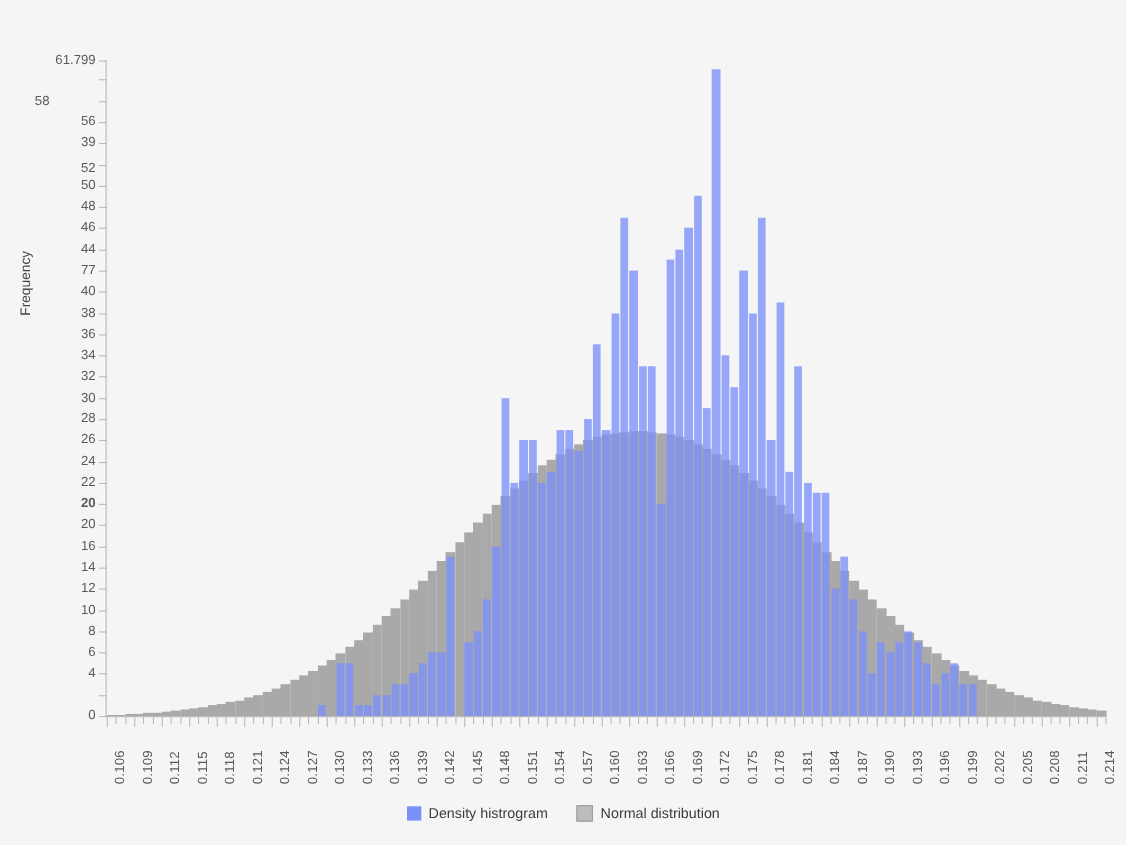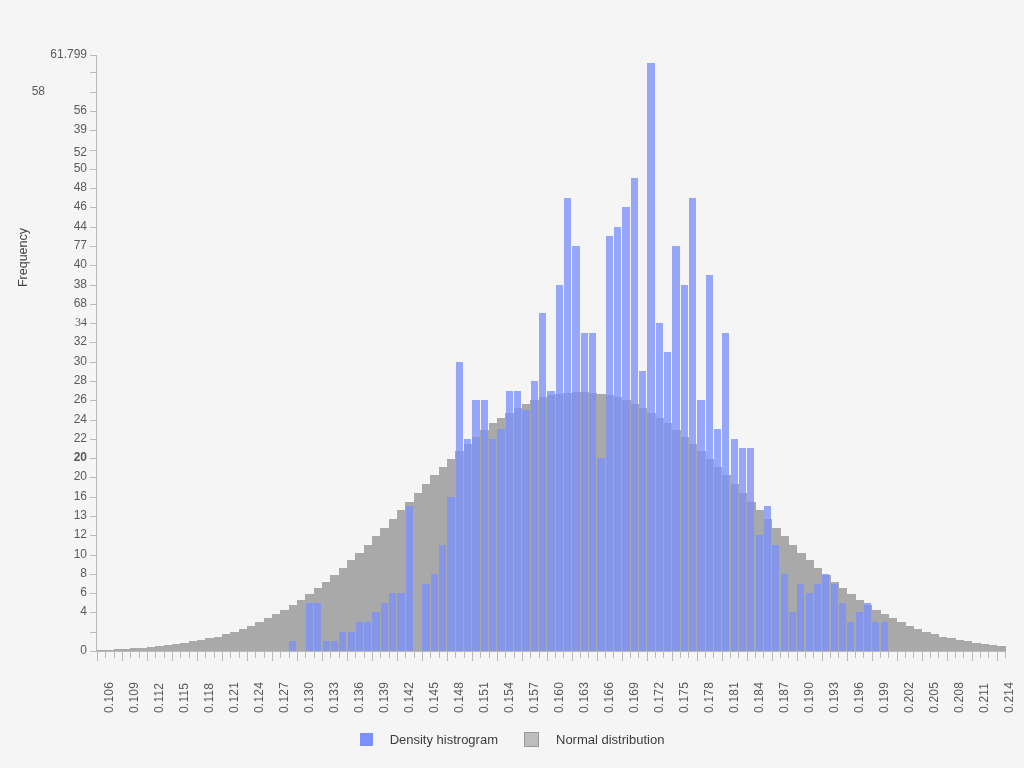--- a/index.html
+++ b/index.html
@@ -57,21 +57,21 @@
   
   .bar{position:absolute;bottom:0;background:#7b90fa;}
   .norm{position:absolute;bottom:0;background:#a9a9a9;}
 
   
   .legend{
     position:absolute;left:0;top:732px;width:1024px;
     display:flex;justify-content:center;align-items:center;gap:26px;
     font-size:13px;color:#3c3c3c;
   }
-  .legend-item{display:flex;align-items:center;gap:17px;}
+  .legend-item{display:flex;align-items:center;gap:7px;}
   .swatch{width:13px;height:13px;display:inline-block;}
   .swatch.blue{background:#7b90fa;}
   .swatch.gray{background:#bdbdbd;border:1px solid #9a9a9a;}
 </style>
 </head>
 <body>
 
 <div id="chart-root">
 
 
@@ -413,32 +413,32 @@
       </div>
   </div>
 
   <div id="ylabel-layer">
       <div class="ytlabel" style="right: 937px; top: 643px;">0</div>
       <div class="ytlabel" style="right: 937px; top: 604.423px;">4</div>
       <div class="ytlabel" style="right: 937px; top: 585.135px;">6</div>
       <div class="ytlabel" style="right: 937px; top: 565.847px;">8</div>
       <div class="ytlabel" style="right: 937px; top: 546.558px;">10</div>
       <div class="ytlabel" style="right: 937px; top: 527.27px;">12</div>
-      <div class="ytlabel" style="right: 937px; top: 507.982px;">13</div>
+      <div class="ytlabel" style="right: 937px; top: 507.982px;">14</div>
       <div class="ytlabel" style="right: 937px; top: 488.693px;">16</div>
       <div class="ytlabel" style="right: 937px; top: 469.405px;">20</div>
       <div class="ytlabel" style="right: 937px; top: 450.117px; font-weight: bold;">20</div>
       <div class="ytlabel" style="right: 937px; top: 430.828px;">22</div>
       <div class="ytlabel" style="right: 937px; top: 411.54px;">24</div>
       <div class="ytlabel" style="right: 937px; top: 392.252px;">26</div>
       <div class="ytlabel" style="right: 937px; top: 372.963px;">28</div>
       <div class="ytlabel" style="right: 937px; top: 353.675px;">30</div>
       <div class="ytlabel" style="right: 937px; top: 334.387px;">32</div>
-      <div class="ytlabel" style="right: 937px; top: 315.098px; font-family: Liberation Serif, serif;">34</div>
-      <div class="ytlabel" style="right: 937px; top: 295.81px;">68</div>
+      <div class="ytlabel" style="right: 937px; top: 315.098px;">34</div>
+      <div class="ytlabel" style="right: 937px; top: 295.81px;">36</div>
       <div class="ytlabel" style="right: 937px; top: 276.522px;">38</div>
       <div class="ytlabel" style="right: 937px; top: 257.233px;">40</div>
       <div class="ytlabel" style="right: 937px; top: 237.945px;">77</div>
       <div class="ytlabel" style="right: 937px; top: 218.657px;">44</div>
       <div class="ytlabel" style="right: 937px; top: 199.368px;">46</div>
       <div class="ytlabel" style="right: 937px; top: 180.08px;">48</div>
       <div class="ytlabel" style="right: 937px; top: 160.792px;">50</div>
       <div class="ytlabel" style="right: 937px; top: 145px;">52</div>
       <div class="ytlabel" style="right: 937px; top: 122.215px;">39</div>
       <div class="ytlabel" style="right: 937px; top: 102.927px;">56</div>

